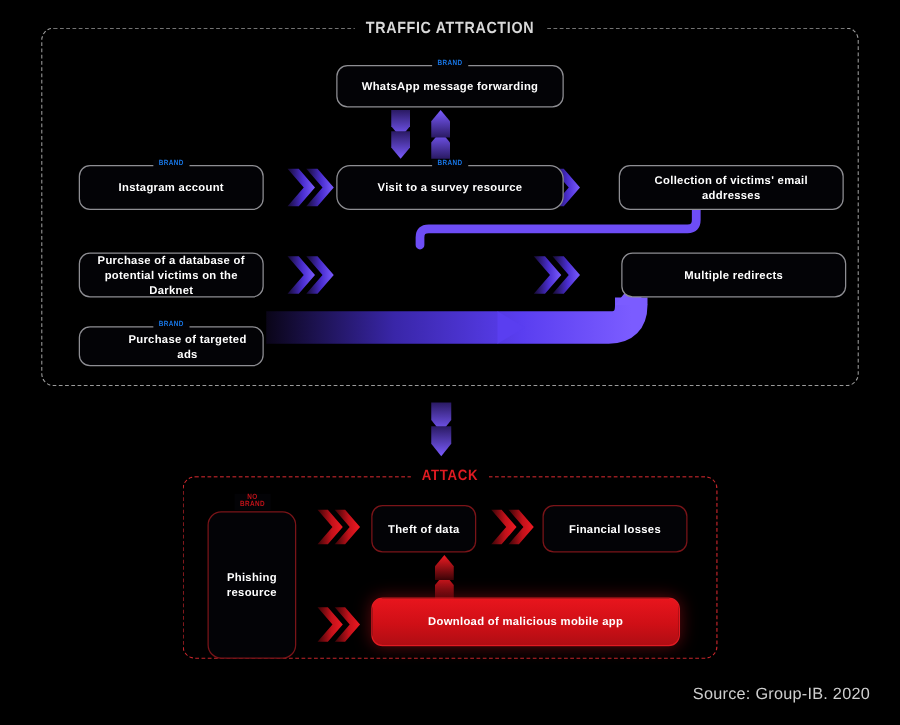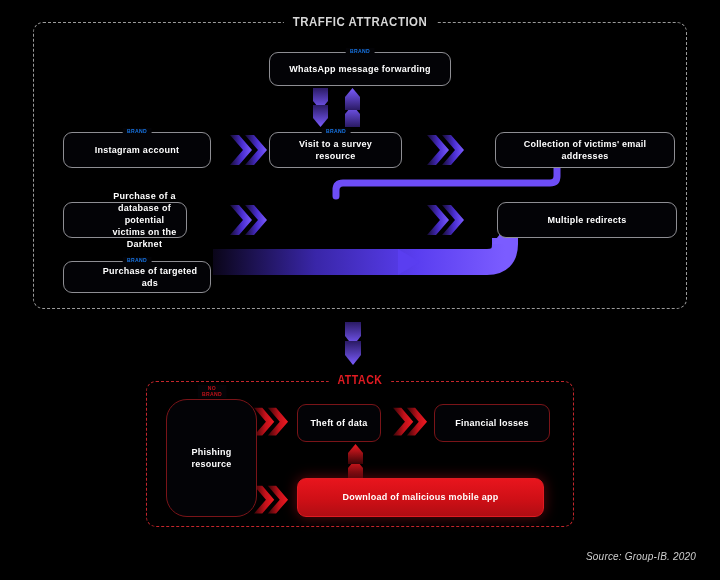--- a/index.html
+++ b/index.html
@@ -56,21 +56,21 @@
   .chip.brand{color:#1877e8;transform:translateX(-50%) scaleX(.85);}
   .chip.nobrand{
     top:-15px;color:#c31219;line-height:1.05;text-align:center;
     transform:translateX(-50%) scaleX(.85);
   }
 
   
   .art{position:absolute;pointer-events:none;}
   .txt-source{
     position:absolute;right:24px;bottom:18px;
-    font-size:10px;color:#cfcfcf;letter-spacing:.2px;font-style:italic;
+    font-size:13px;color:#cfcfcf;letter-spacing:.2px;
   }
 </style>
 </head>
 <body>
 
 <div id="stage">
 
   <svg class="art" width="720" height="580" viewBox="0 0 720 580" style="left:0;top:0;">
     <defs>
       <linearGradient id="gpH" x1="0" y1="0" x2="1" y2="0">
@@ -172,48 +172,48 @@
   <div class="node blue-edge" style="left:269px;top:52px;width:182px;height:34px;">
     <span class="chip brand">BRAND</span>
     <span>WhatsApp message forwarding</span>
   </div>
 
   <div class="node blue-edge" style="left:63px;top:132px;width:148px;height:36px;">
     <span class="chip brand">BRAND</span>
     <span>Instagram account</span>
   </div>
 
-  <div class="node blue-edge" style="left:269px;top:132px;width:133px;height:36px;">
+  <div class="node blue-edge" style="left:269px;top:132px;width:182px;height:36px;border-radius:11px;">
     <span class="chip brand">BRAND</span>
     <span>Visit to a survey  resource</span>
   </div>
 
   <div class="node blue-edge" style="left:469px;top:132px;width:180px;height:36px;margin-left:26px;">
     <span>Collection of victims' email addresses</span>
   </div>
 
-  <div class="node blue-edge" style="left:63px;top:202px;width:124px;height:36px;padding-left:47px;">
+  <div class="node blue-edge" style="left:63px;top:202px;width:148px;height:36px;">
     <span>Purchase of a database of potential victims on the Darknet</span>
   </div>
 
 
   <div class="node blue-edge" style="left:469px;top:202px;width:180px;height:36px;margin-left:28px;">
     <span>Multiple redirects</span>
   </div>
 
   <div class="node blue-edge" style="left:63px;top:261px;width:148px;height:32px;padding-left:34px;">
     <span class="chip brand">BRAND</span>
     <span>Purchase of targeted ads</span>
   </div>
 
   <div class="section sect-attack">
     <div class="sect-title attack">ATTACK</div>
   </div>
 
-  <div class="node red-edge" style="left:166px;top:399px;width:91px;height:118px;border-radius:21px;">
+  <div class="node red-edge" style="left:166px;top:409px;width:71px;height:118px;border-radius:11px;">
     <span class="chip nobrand">
       <span>NO</span><br>
       <span>BRAND</span>
     </span>
     <span>Phishing resource</span>
   </div>
 
   <div class="node red-edge" style="left:297px;top:404px;width:84px;height:38px;">
     <span>Theft of data</span>
   </div>

